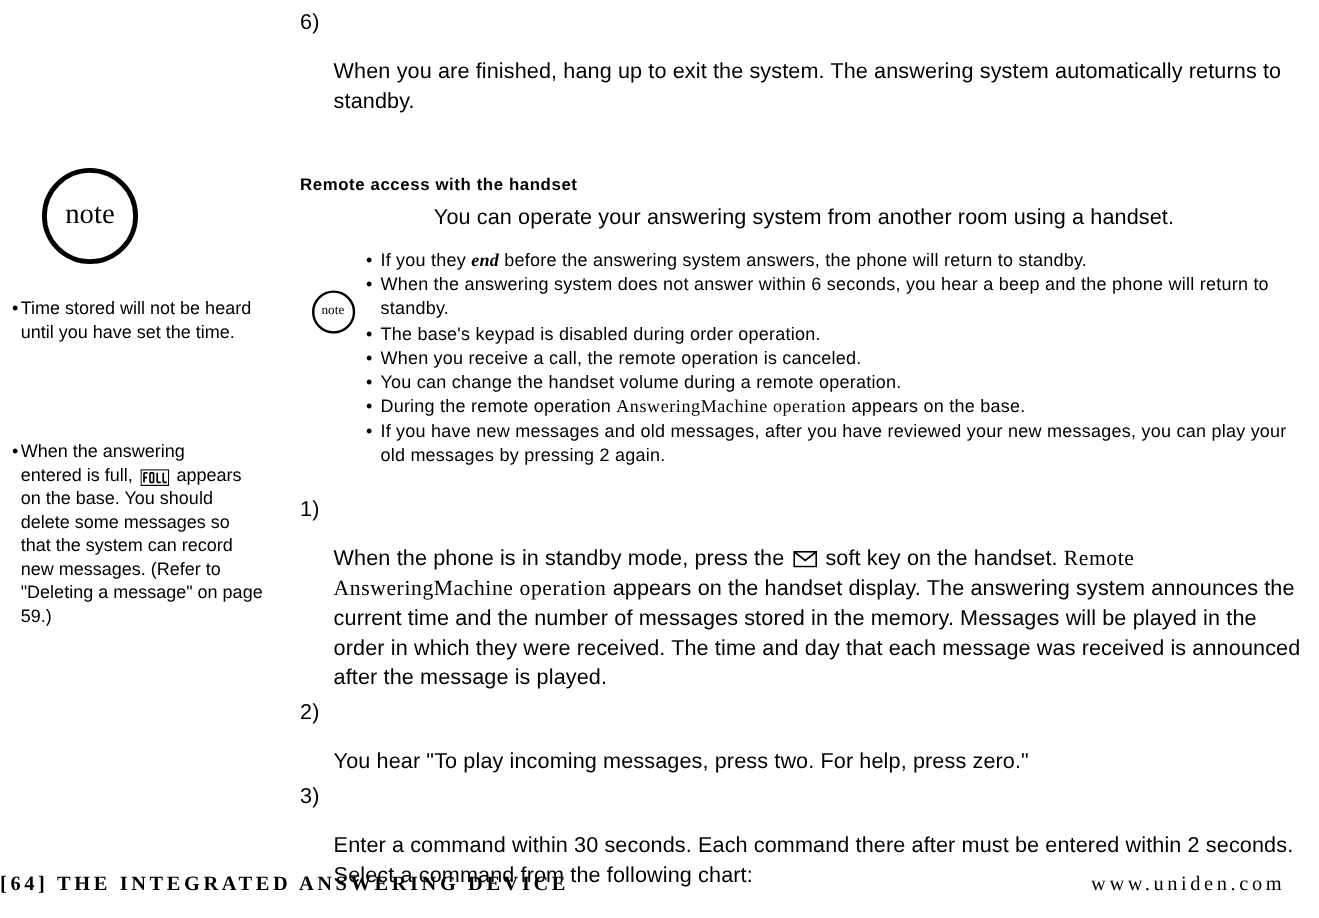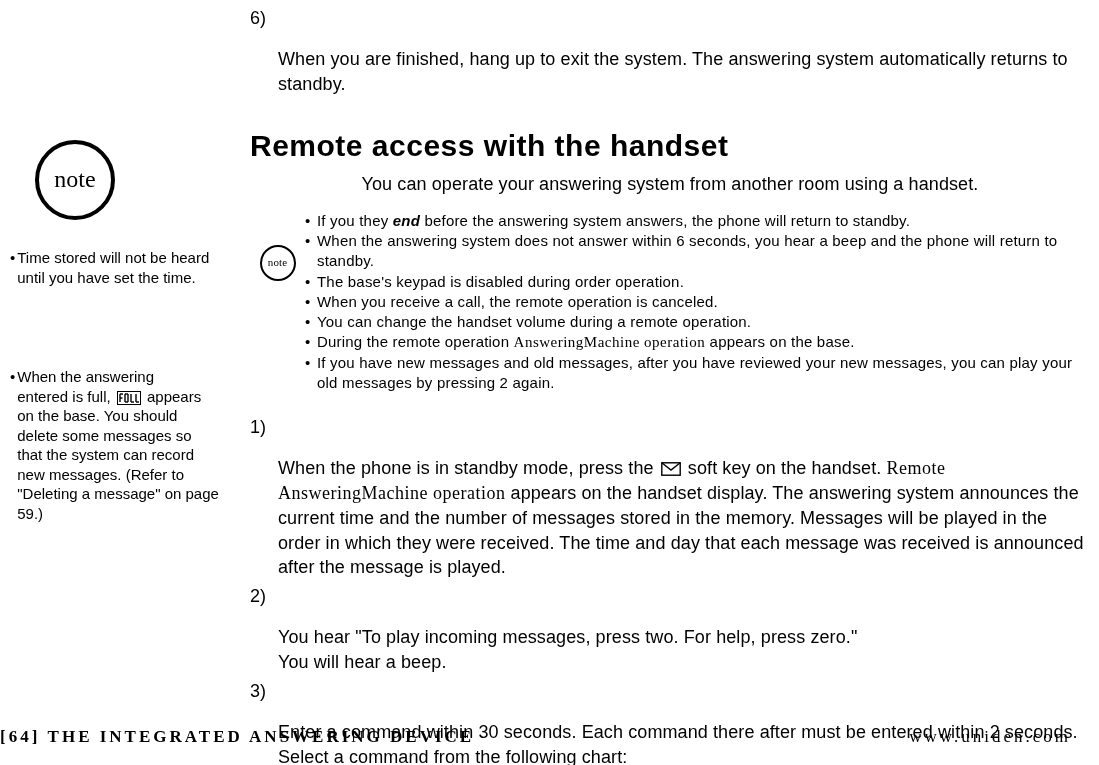--- a/index.html
+++ b/index.html
@@ -75,24 +75,24 @@
     display: flex;
     margin: 0 0 4px 0;
   }
   .num-label {
     flex: 0 0 auto;
     width: 28px;
   }
   .num-body { flex: 1; margin-top: 41px; }
 
   h2.section {
-    font-size: 30px;
+    font-size: 14px;
     font-weight: bold;
     letter-spacing: 0.5px;
-    margin: 28px 0 6px 0;
+    margin: 47px 0 6px 0;
   }
   .intro { margin: 0 0 18px 0; }
 
   .note-block {
     display: flex;
     align-items: flex-start;
     margin: 0 0 22px 0;
   }
   .note-icon-wrap {
     flex: 0 0 55px;
@@ -121,21 +121,21 @@
   .nb {
     display: flex;
     margin: 0;
   }
   .nb .dot {
     flex: 0 0 auto;
     width: 12px;
     text-align: left;
   }
   .nb .txt { flex: 1; }
-  .bi { font-style: italic; font-weight: bold; }
+  .bi { font-style: italic; font-weight: bold; font-family: Liberation Serif, serif; }
 
   .lcd {
     font-family: Liberation Serif, serif;
     letter-spacing: 0.5px;
   }
 
   .envelope-icon {
     display: inline-block;
     vertical-align: -2px;
     margin: 0 2px;
@@ -266,21 +266,20 @@
             <polyline points="0.8,0.8 10,8 19.2,0.8" fill="none" stroke="#000" stroke-width="1.4"></polyline>
           </svg>
         </span><span> soft key on the handset. </span><span class="lcd">Remote AnsweringMachine operation</span><span> appears on the handset display. The answering system announces the current time and the number of messages stored in the memory. Messages will be played in the order in which they were received. The time and day that each message was received is announced after the message is played.</span>
       </span>
     </div>
 
     <div class="num-item">
       <span class="num-label">2)</span>
       <span class="num-body">
         <span>You hear "To play incoming messages, press two. For help, press zero."</span><br>
-        <span>You will hear a beep.</span>
       </span>
     </div>
 
     <div class="num-item">
       <span class="num-label">3)</span>
       <span class="num-body">Enter a command within 30 seconds. Each command there after must be entered within 2 seconds. Select a command from the following chart:</span>
     </div>
 
   </main>
 

